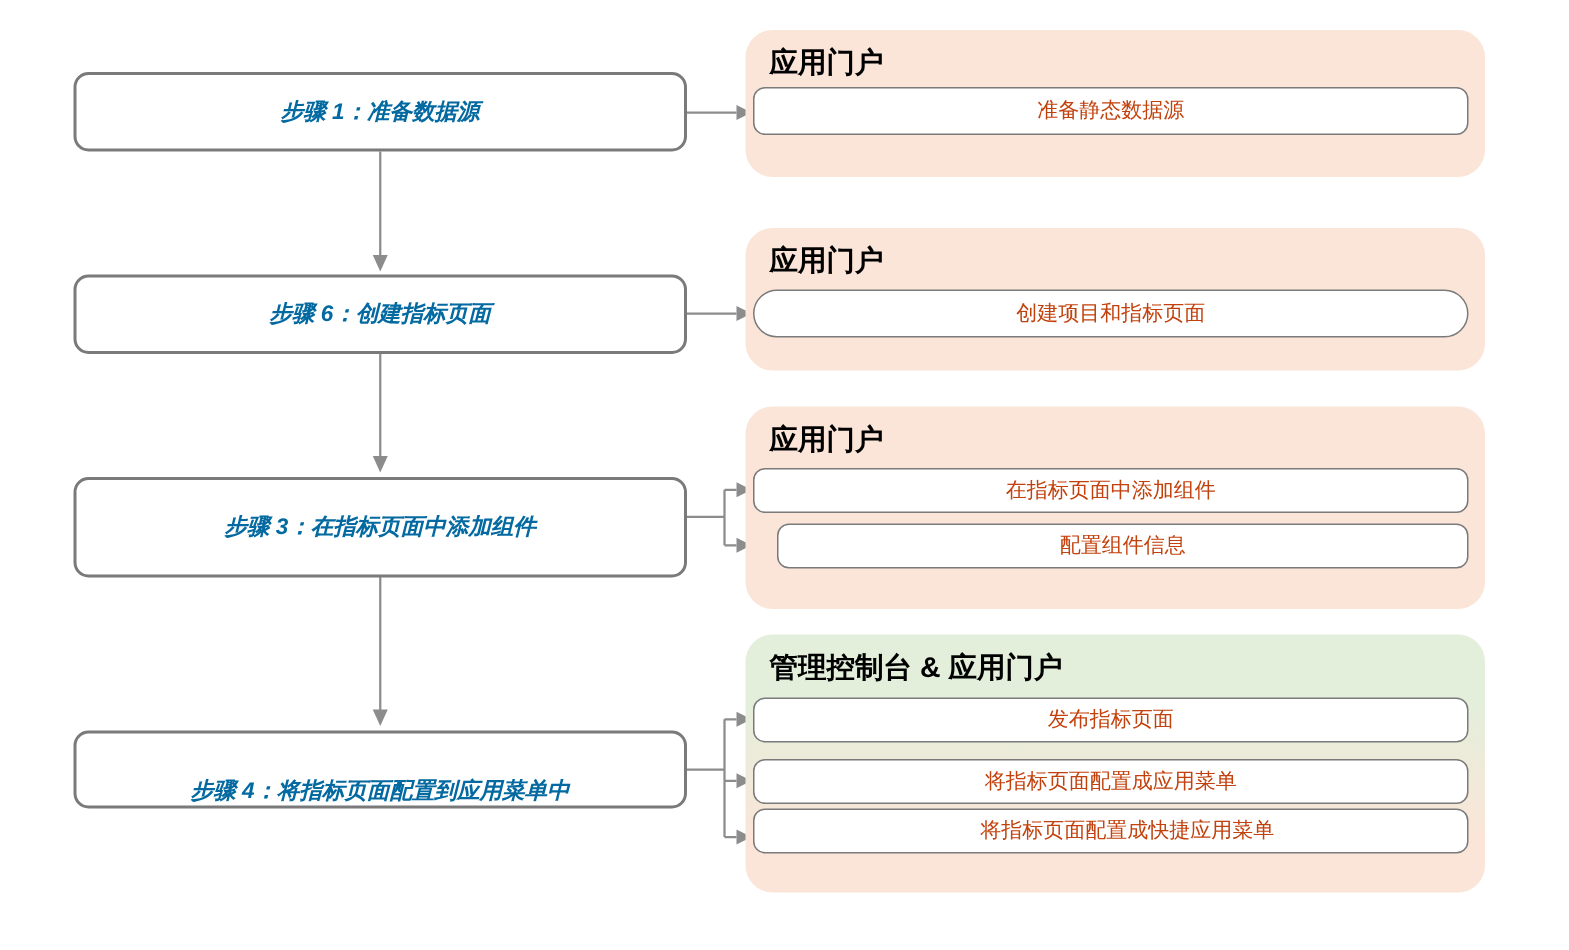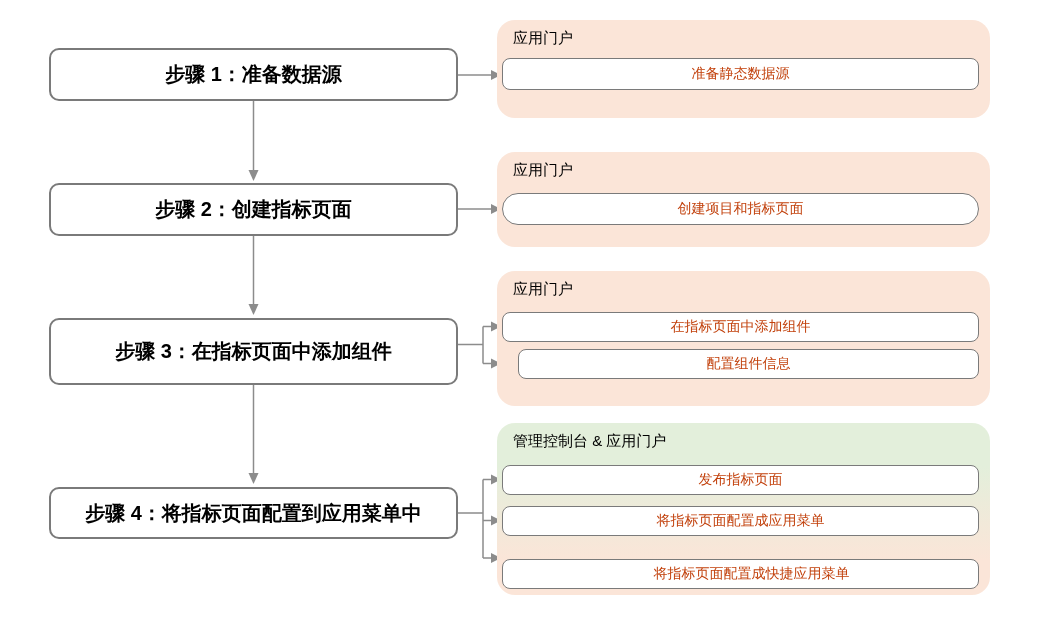--- a/index.html
+++ b/index.html
@@ -28,43 +28,44 @@
     width: 409px;
     background: #ffffff;
     border: 2px solid #7a7a7a;
     border-radius: 10px;
     box-sizing: border-box;
     display: flex;
     align-items: center;
     justify-content: center;
   }
   .step-label {
-    font-size: 20px;
+    font-size: 15px;
     font-weight: bold;
-    color: #000000;
+    color: #0369a1;
     white-space: nowrap;
+    font-style: italic;
   }
   
   .panel {
     position: absolute;
     left: 497px;
     width: 493px;
     border-radius: 18px;
     box-sizing: border-box;
   }
   .panel.peach { background: #fbe5d8; }
   .panel.mixed {
     background: linear-gradient(180deg, #e3efdb 0%, #e3efdb 25%, #fbe5d8 80%, #fbe5d8 100%);
   }
   .panel-header {
     position: absolute;
     left: 16px;
     top: 9px;
-    font-size: 15px;
-    font-weight: normal;
+    font-size: 19px;
+    font-weight: bold;
     color: #000000;
     white-space: nowrap;
   }
   .panel-box {
     position: absolute;
     left: 5px;
     right: 11px;
     background: #ffffff;
     border: 1.5px solid #7a7a7a;
     border-radius: 8px;
@@ -108,26 +109,26 @@
       <polygon points="491,474.5 491,484.5 501,479.5"></polygon>
       <polygon points="491,515.5 491,525.5 501,520.5"></polygon>
       <polygon points="491,553 491,563 501,558"></polygon>
     </g>
   </svg>
 
   <div class="step-box" style="top:48px;height:53px;">
     <span class="step-label">步骤 1：准备数据源</span>
   </div>
   <div class="step-box" style="top:183px;height:53px;">
-    <span class="step-label">步骤 2：创建指标页面</span>
+    <span class="step-label">步骤 6：创建指标页面</span>
   </div>
   <div class="step-box" style="top:318px;height:67px;">
     <span class="step-label">步骤 3：在指标页面中添加组件</span>
   </div>
-  <div class="step-box" style="top:487px;height:52px;">
+  <div class="step-box" style="top:487px;height:52px;align-items:flex-end;">
     <span class="step-label">步骤 4：将指标页面配置到应用菜单中</span>
   </div>
 
   <div class="panel peach" style="top:20px;height:98px;">
     <div class="panel-header">应用门户</div>
     <div class="panel-box" style="top:38px;height:32px;">准备静态数据源</div>
   </div>
 
   <div class="panel peach" style="top:152px;height:95px;">
     <div class="panel-header">应用门户</div>
@@ -137,16 +138,16 @@
   <div class="panel peach" style="top:271px;height:135px;">
     <div class="panel-header">应用门户</div>
     <div class="panel-box" style="top:41px;height:30px;">在指标页面中添加组件</div>
     <div class="panel-box" style="top:78px;height:30px;margin-left:16px;">配置组件信息</div>
   </div>
 
   <div class="panel mixed" style="top:423px;height:172px;text-align:center;">
     <div class="panel-header">管理控制台 &amp; 应用门户</div>
     <div class="panel-box" style="top:83px;height:30px;">将指标页面配置成应用菜单</div>
     <div class="panel-box" style="top:42px;height:30px;">发布指标页面</div>
-    <div class="panel-box" style="top:136px;height:30px;padding-left:22px;">将指标页面配置成快捷应用菜单</div>
+    <div class="panel-box" style="top:116px;height:30px;padding-left:22px;">将指标页面配置成快捷应用菜单</div>
   </div>
 
 </div>
 
 </body></html>

